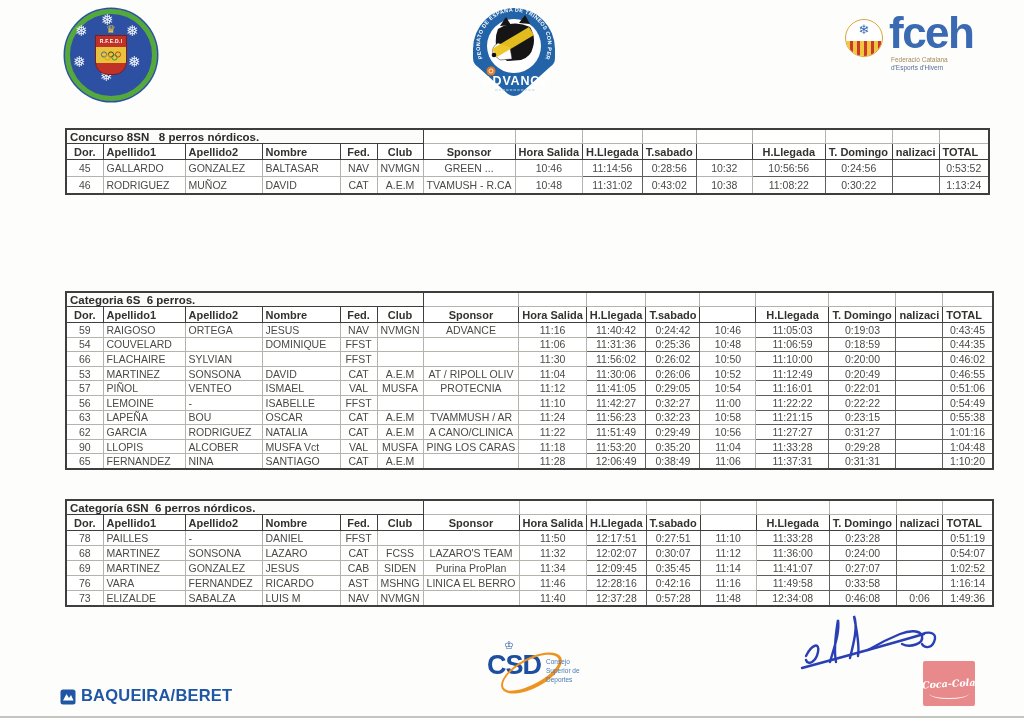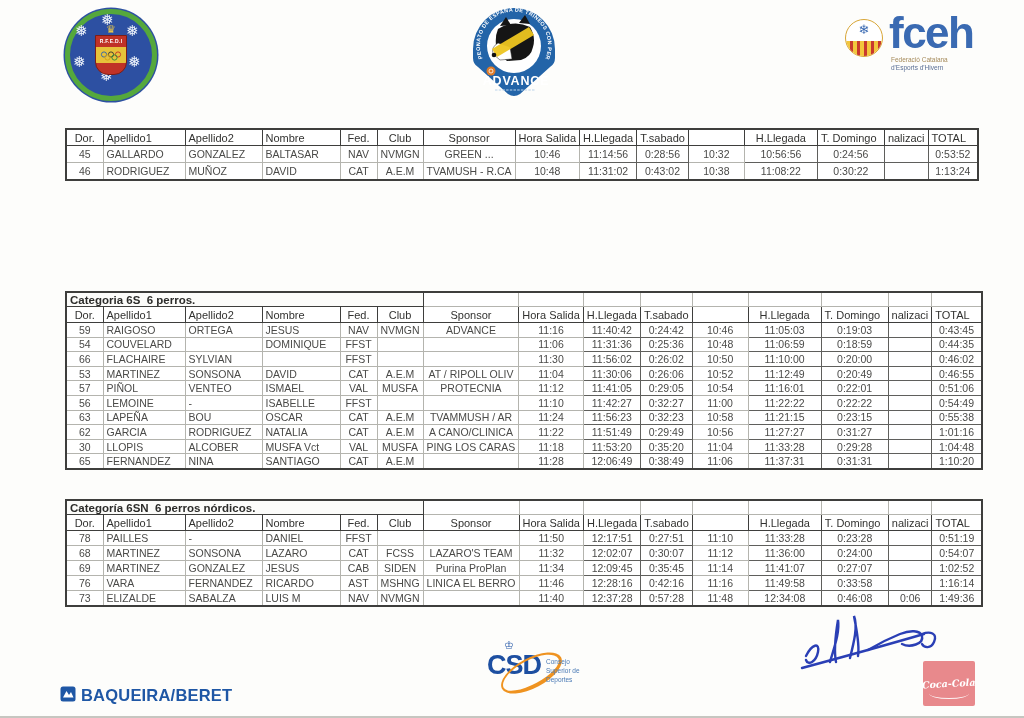--- a/index.html
+++ b/index.html
@@ -11,21 +11,21 @@
   }
   .abs{position:absolute;}
 
   
   .twrap{position:absolute;left:65px;}
   table.results{border-collapse:collapse;table-layout:fixed;background:#fff;
     border:2px solid #3e3e3c;color:#4a4a48;font-family:"Liberation Sans",sans-serif;}
   table.results td{padding:0 3px;overflow:hidden;white-space:nowrap;
     border:1px solid #b4b4ae;font-size:10.5px;}
   table.results td.dk{border:1px solid #5f5f5c;}
-  table.results tr.head-row td{font-weight:normal;font-size:11px;color:#323230;
+  table.results tr.head-row td{font-weight:bold;font-size:11px;color:#323230;
     border:1px solid #3e3e3c;height:15px;margin-left:28px;}
   table.results td.title{font-weight:bold;font-size:11.5px;color:#2c2c2a;
     white-space:pre;border:1px solid #3e3e3c;background:#fcfcfa;}
   table.results tr.title-row td{height:13px;}
   table.results td.te{border:1px solid #b4b4ae;}
   .tw-0 tr.data-row td{height:16px;}
   .tw-1 tr.data-row td{height:13.6px;}
   .tw-2 tr.data-row td{height:14px;}
   .c0,.c4,.c5,.c6,.c7,.c8,.c9,.c10,.c11,.c12,.c13,.c14{text-align:center;}
   .c1,.c2,.c3{text-align:left;}
@@ -57,21 +57,21 @@
   .fceh .emblem .snow{position:absolute;top:1px;left:0;width:100%;text-align:center;
     color:#3a6ab2;font-size:13px;line-height:18px;}
   .fceh .emblem .senyera{position:absolute;bottom:0;left:0;width:100%;height:42%;
     background:repeating-linear-gradient(90deg,#f2c63c 0 4px,#c8392e 4px 7px);}
   .fceh .brand{font-size:44px;line-height:40px;color:#3a6ab2;font-weight:700;letter-spacing:-1.5px;}
   .fceh .sub{font-size:6.5px;line-height:1.3;margin-top:3px;margin-left:2px;}
   .fceh .sub .l1{color:#a58a5a;}
   .fceh .sub .l2{color:#5a6f96;}
 
   
-  .baqueira{left:60px;top:686px;display:flex;align-items:flex-start;gap:5px;}
+  .baqueira{left:60px;top:686px;display:flex;align-items:flex-end;gap:5px;}
   .baqueira .txt{font-size:16.5px;font-weight:bold;color:#1f57a5;letter-spacing:.2px;}
   .csd{left:474px;top:642px;width:120px;height:72px;}
   .csd .crown{position:absolute;left:30px;top:-3px;font-size:11px;color:#2a5caa;}
   .csd .acr{position:absolute;left:13px;top:8px;font-size:27px;font-weight:bold;
     color:#1d4fa1;letter-spacing:-1px;text-align:right;}
   .csd .swoosh{position:absolute;left:24px;top:16px;width:62px;height:24px;
     border:3px solid #ef9320;border-width:2px 3px 4px 2px;border-radius:50%;
     transform:rotate(-28deg);}
   .csd .cap{position:absolute;left:72px;top:16px;font-size:6.5px;color:#4a7ab5;line-height:1.35;width:46px;}
   .cocacola{left:923px;top:661px;width:52px;height:45px;background:#e8898c;border-radius:2px;
@@ -160,20 +160,32 @@
         <col style="width: 56px;">
         <col style="width: 57px;">
         <col style="width: 50px;">
         <col style="width: 56px;">
         <col style="width: 73px;">
         <col style="width: 67px;">
         <col style="width: 42px;">
         <col style="width: 50px;">
       </colgroup>
       <tbody>
+        <tr class="title-row">
+          <td colspan="6" class="title">Concurso 8SN   8 perros nórdicos.</td>
+          <td class="te"></td>
+          <td class="te"></td>
+          <td class="te"></td>
+          <td class="te"></td>
+          <td class="te"></td>
+          <td class="te"></td>
+          <td class="te"></td>
+          <td class="te"></td>
+          <td class="te"></td>
+        </tr>
         <tr class="head-row">
           <td class="c0">Dor.</td>
           <td class="c1">Apellido1</td>
           <td class="c2">Apellido2</td>
           <td class="c3">Nombre</td>
           <td class="c4">Fed.</td>
           <td class="c5">Club</td>
           <td class="c6">Sponsor</td>
           <td class="c7">Hora Salida</td>
           <td class="c8">H.Llegada</td>
@@ -400,21 +412,21 @@
           <td class="c7">11:22</td>
           <td class="c8 dk">11:51:49</td>
           <td class="c9 dk">0:29:49</td>
           <td class="c10">10:56</td>
           <td class="c11 dk">11:27:27</td>
           <td class="c12 dk">0:31:27</td>
           <td class="c13 dk"></td>
           <td class="c14 dk">1:01:16</td>
         </tr>
         <tr class="data-row">
-          <td class="c0">30</td>
+          <td class="c0">90</td>
           <td class="c1">LLOPIS</td>
           <td class="c2">ALCOBER</td>
           <td class="c3">MUSFA Vct</td>
           <td class="c4">VAL</td>
           <td class="c5">MUSFA</td>
           <td class="c6">PING LOS CARAS</td>
           <td class="c7">11:18</td>
           <td class="c8 dk">11:53:20</td>
           <td class="c9 dk">0:35:20</td>
           <td class="c10">11:04</td>

